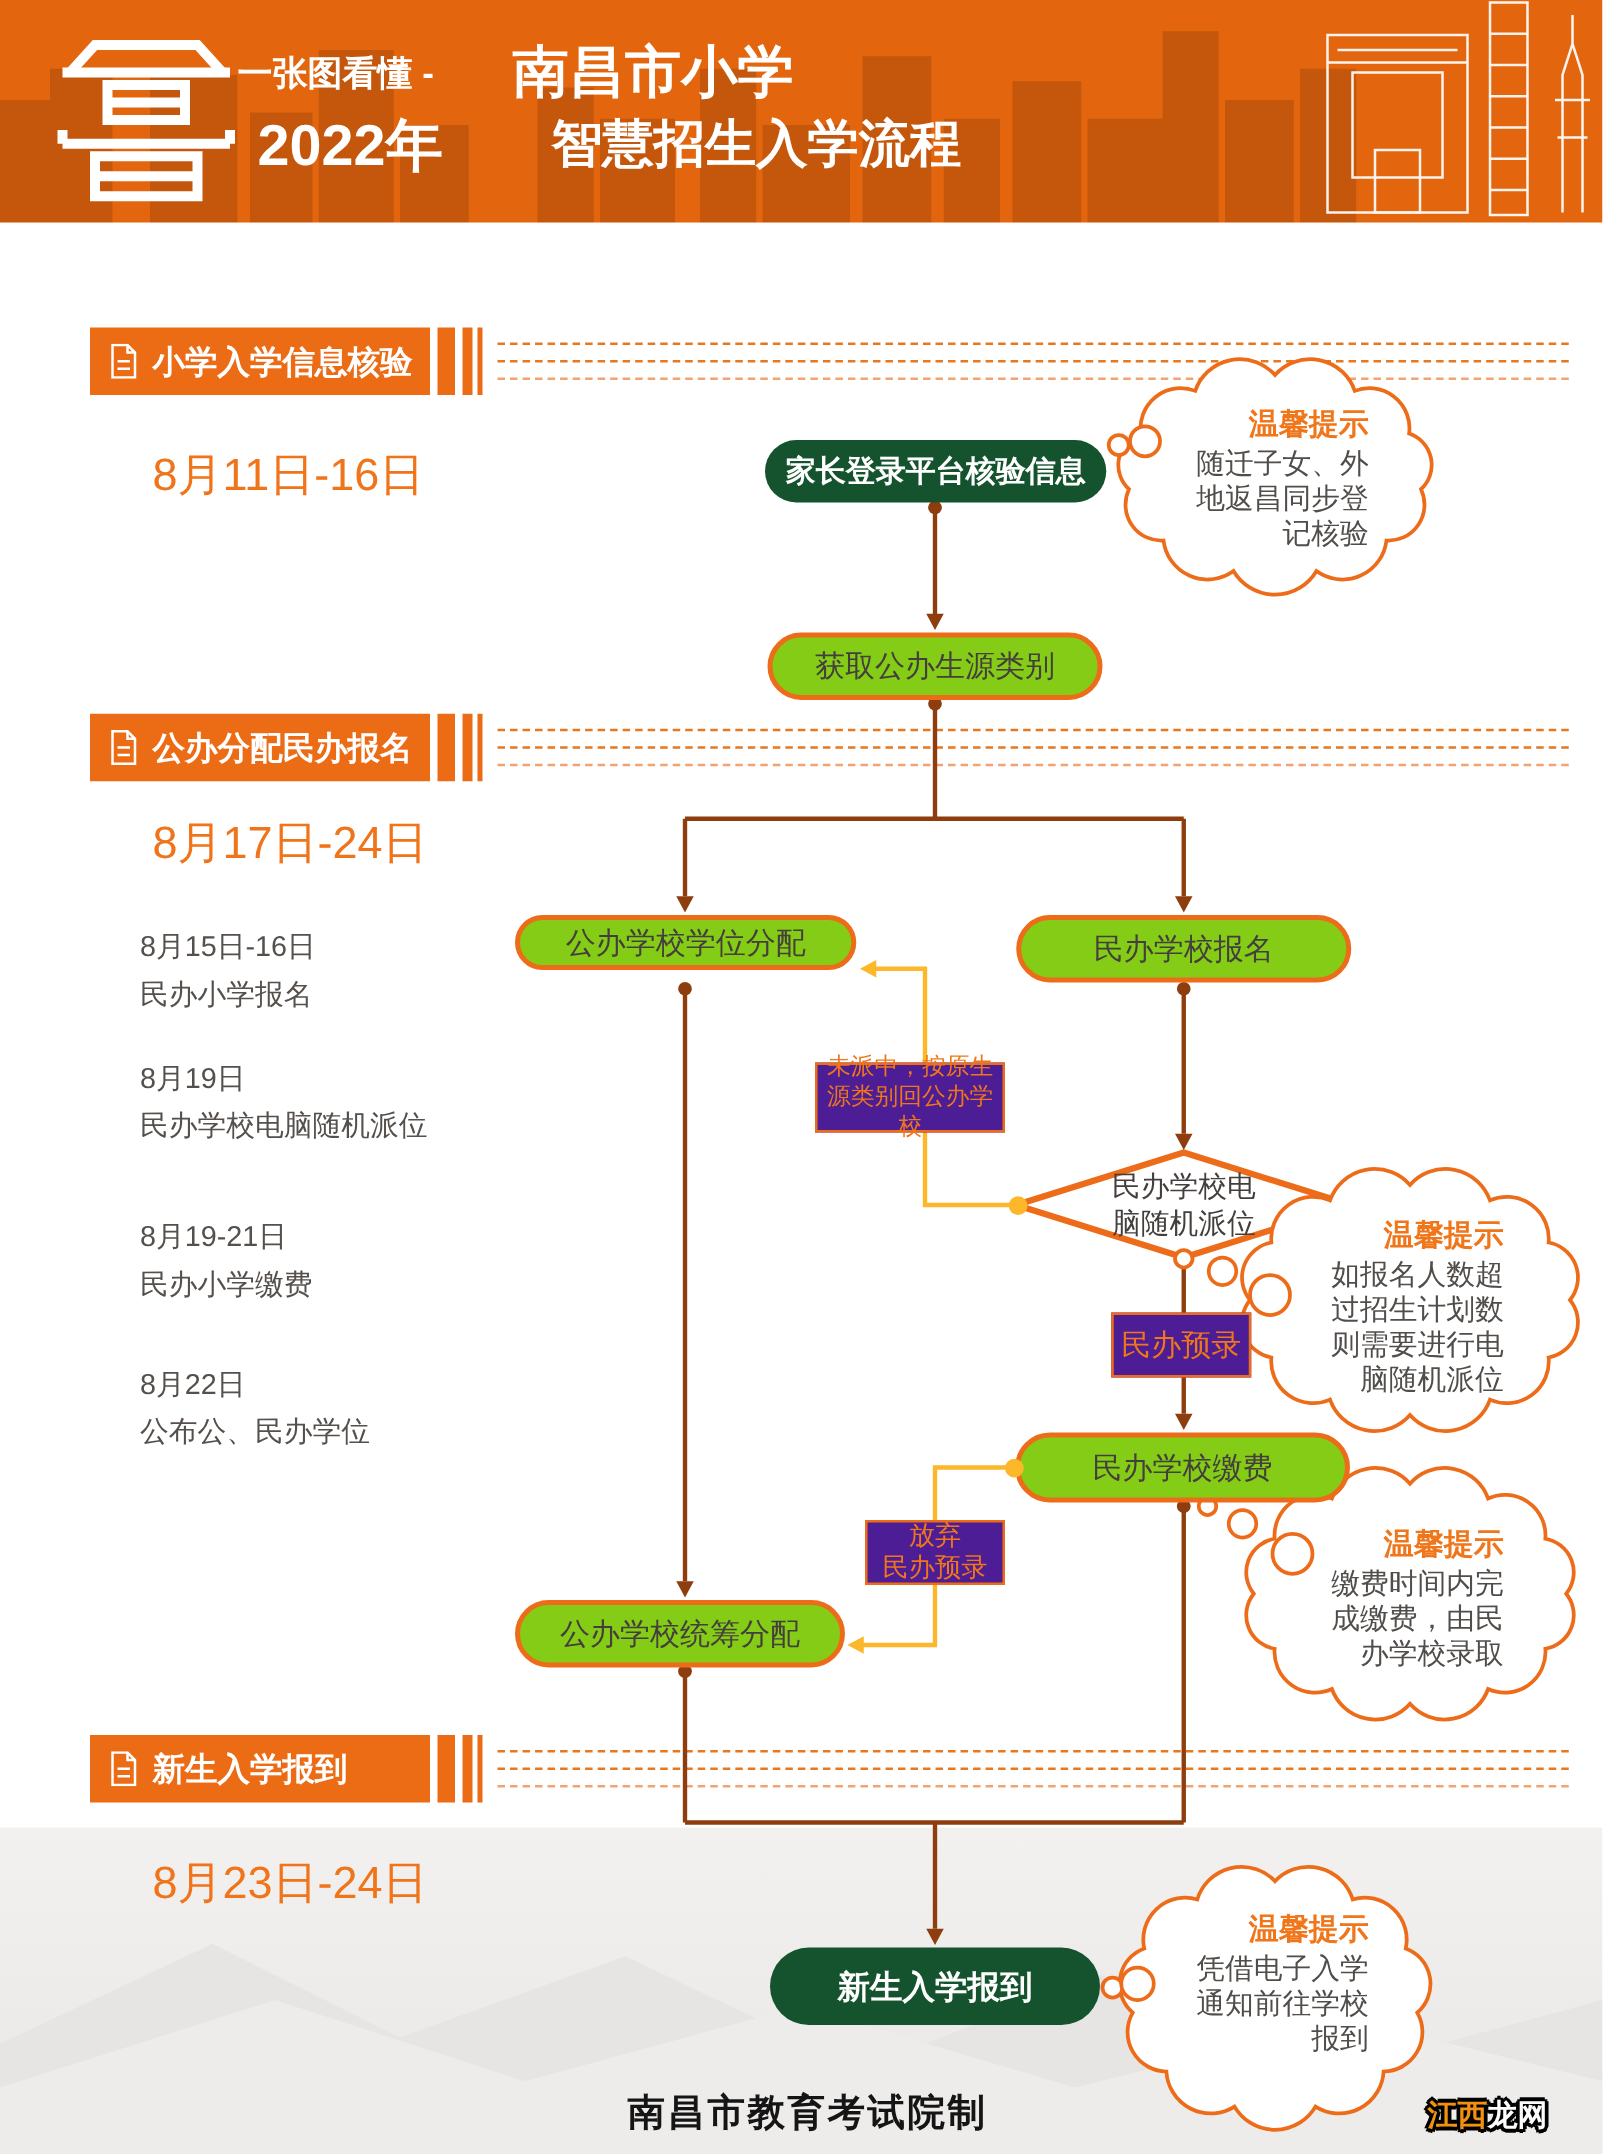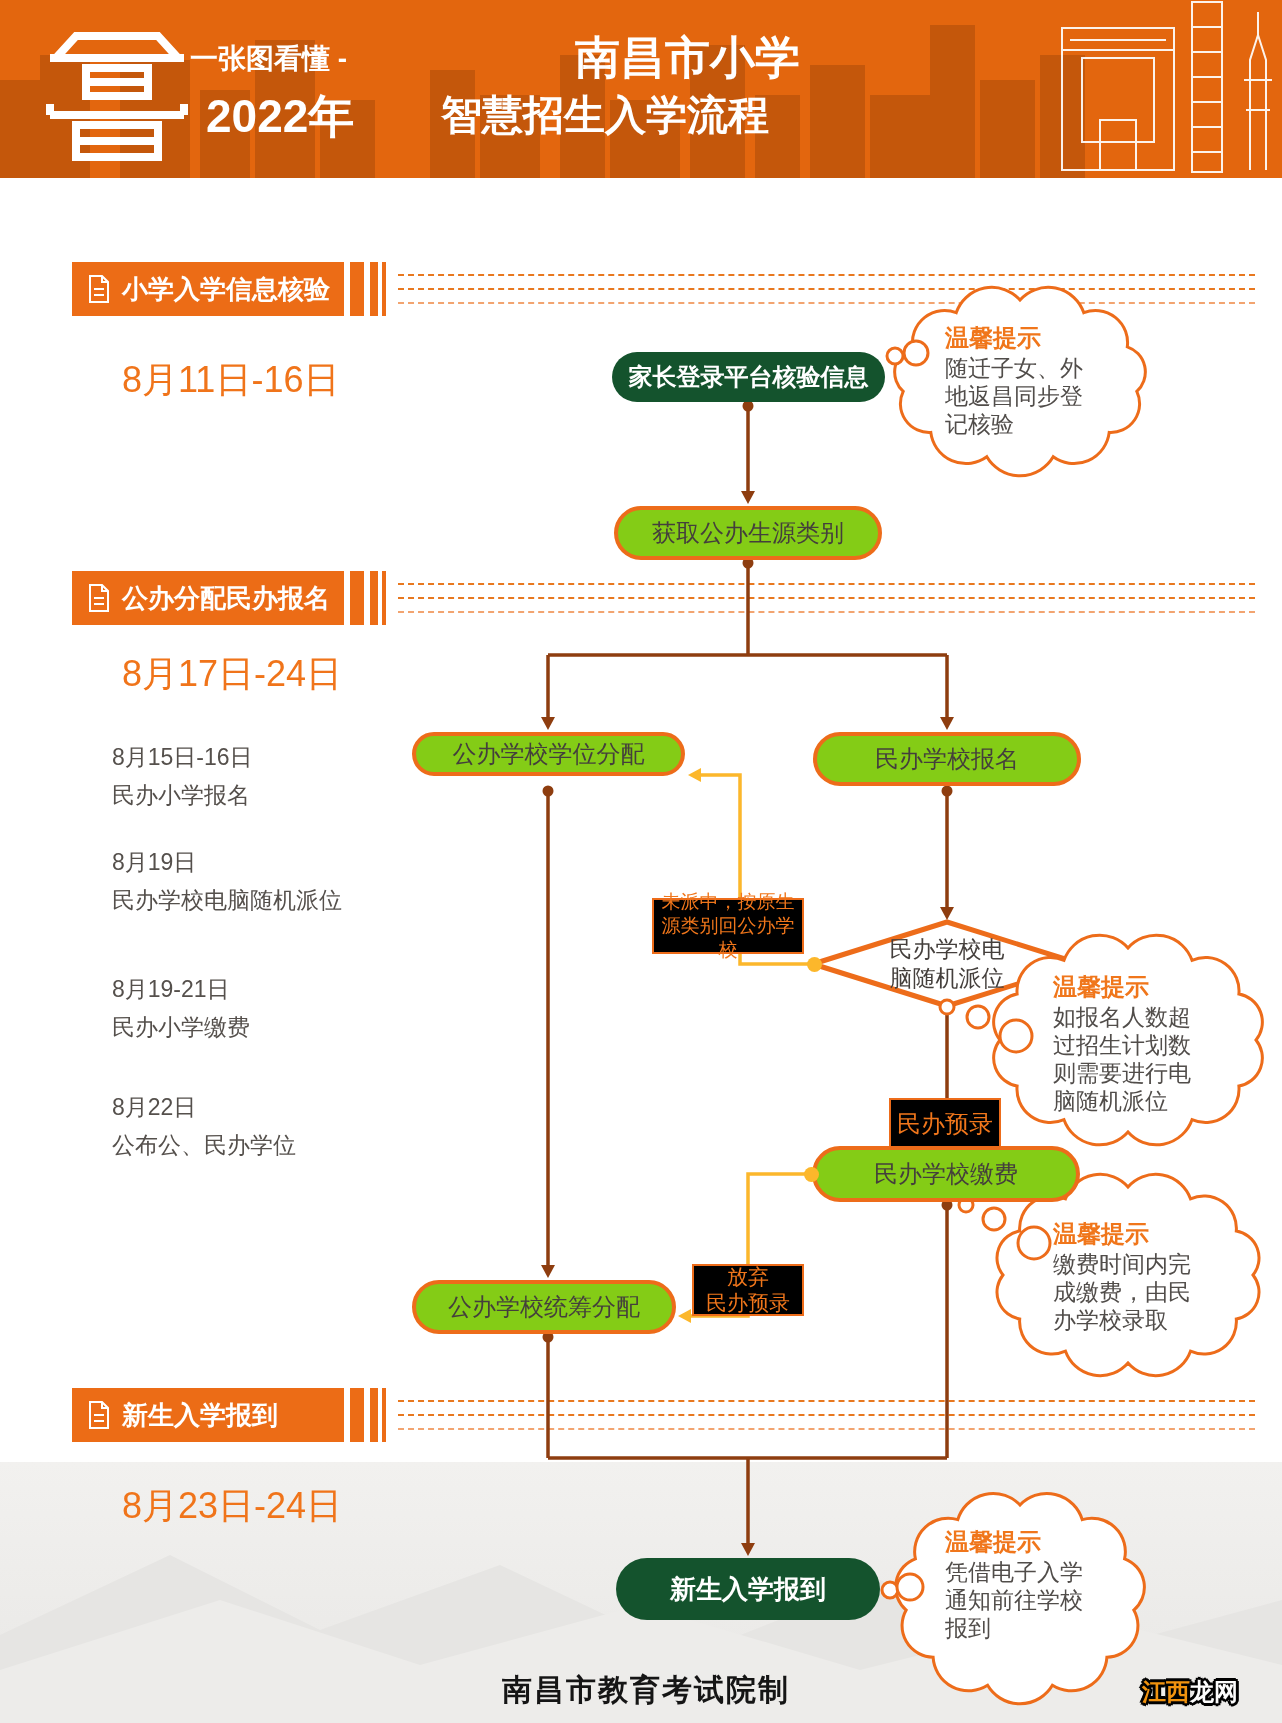--- a/index.html
+++ b/index.html
@@ -5,43 +5,43 @@
   html,body{margin:0;padding:0;}
   body{
     width:1282px;height:1723px;position:relative;background:#ffffff;
     font-family:"Liberation Sans",sans-serif;overflow:hidden;
   }
   
   .header{position:absolute;top:0;left:0;width:1282px;height:178px;background:#E3660E;overflow:hidden;z-index:5;}
   .header svg{position:absolute;top:0;left:0;}
   .h-tagline{position:absolute;left:190px;top:40px;font-size:28px;font-weight:bold;color:#fff;white-space:nowrap;}
   .h-year{position:absolute;left:206px;top:86px;font-size:46px;font-weight:bold;color:#fff;white-space:nowrap;}
-  .h-title1{position:absolute;left:410px;top:28px;width:390px;text-align:right;font-size:45px;font-weight:bold;color:#fff;white-space:nowrap;}
+  .h-title1{position:absolute;left:410px;top:28px;width:390px;text-align:left;font-size:45px;font-weight:bold;color:#fff;white-space:nowrap;}
   .h-title2{position:absolute;left:395px;top:88px;width:420px;text-align:center;font-size:41px;font-weight:bold;color:#fff;white-space:nowrap;}
   
   .band{position:absolute;left:0;top:1462px;width:1282px;height:261px;background:linear-gradient(#F2F1EF,#E8E7E5);z-index:0;}
   
   .section{position:absolute;left:0;width:1282px;height:54px;z-index:1;}
   .sec-box{position:absolute;left:72px;top:0;width:272px;height:54px;background:#EC6C16;color:#fff;
     font-size:26px;font-weight:bold;display:flex;align-items:center;gap:12px;padding-left:16px;box-sizing:border-box;white-space:nowrap;}
   .bar{position:absolute;top:0;height:54px;background:#EC6C16;}
   .b1{left:350px;width:14px;} .b2{left:370px;width:8px;} .b3{left:382px;width:4px;}
   .dash{position:absolute;left:398px;width:857px;height:0;border-top:2px dashed #E8781F;}
   .d1{top:12px;} .d2{top:26px;} .d3{top:40px;border-top-color:#F2A470;}
   
   .date{position:absolute;color:#F0741A;font-weight:normal;font-size:36px;z-index:3;white-space:nowrap;}
   .tl{position:absolute;left:112px;color:#55504C;font-size:23px;z-index:3;white-space:nowrap;}
   
   .pill{position:absolute;box-sizing:border-box;background:#84cc16;border:4px solid #ED6C1A;border-radius:32px;
     display:flex;align-items:center;justify-content:center;font-size:24px;color:#443F3C;z-index:3;white-space:nowrap;}
   .filled{background:#14532d;border:none;color:#fff;font-weight:600;}
-  .labelbox{position:absolute;box-sizing:border-box;background:#000000;border:2px solid #ED6C1A;color:#F0761B;
-    display:flex;flex-direction:column;align-items:center;justify-content:center;text-align:center;z-index:3;margin-top:48px;}
+  .labelbox{position:absolute;box-sizing:border-box;background:#4c1d95;border:2px solid #ED6C1A;color:#F0761B;
+    display:flex;flex-direction:column;align-items:center;justify-content:center;text-align:center;z-index:3;}
   .diamond-text{position:absolute;z-index:3;text-align:center;font-size:23px;color:#443F3C;line-height:29px;}
-  .tip{position:absolute;z-index:3;text-align:left;font-size:23px;color:#514D4A;line-height:28px;font-family:Liberation Mono, monospace;}
+  .tip{position:absolute;z-index:3;text-align:right;font-size:23px;color:#514D4A;line-height:28px;}
   .tip-title{color:#F0761B;font-weight:bold;font-size:24px;margin-bottom:2px;}
   .ydot{position:absolute;width:15px;height:15px;border-radius:50%;background:#FCB72B;z-index:4;}
   .overlay{position:absolute;top:0;left:0;z-index:2;}
   
   .credit{position:absolute;left:446px;top:1670px;width:400px;text-align:center;font-size:30px;font-weight:bold;
     color:#151515;z-index:3;letter-spacing:2px;white-space:nowrap;}
   .watermark{position:absolute;left:1142px;top:1676px;font-size:24px;font-weight:bold;z-index:3;white-space:nowrap;
     text-shadow:-2px -2px 0 #000,2px -2px 0 #000,-2px 2px 0 #000,2px 2px 0 #000,0 3px 0 #000,3px 0 0 #000,-3px 0 0 #000,0 -3px 0 #000;}
   .wm1{color:#F0920F;} .wm2{color:#FDFDFD;}
 </style>

